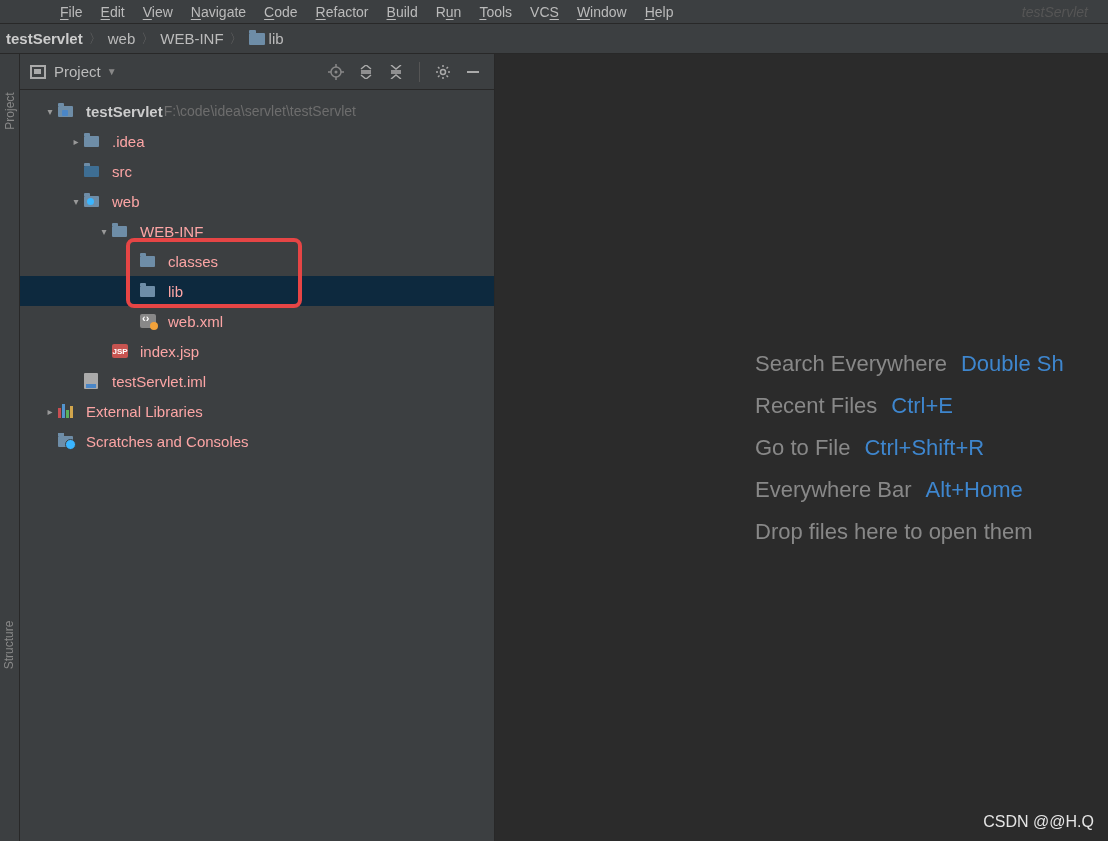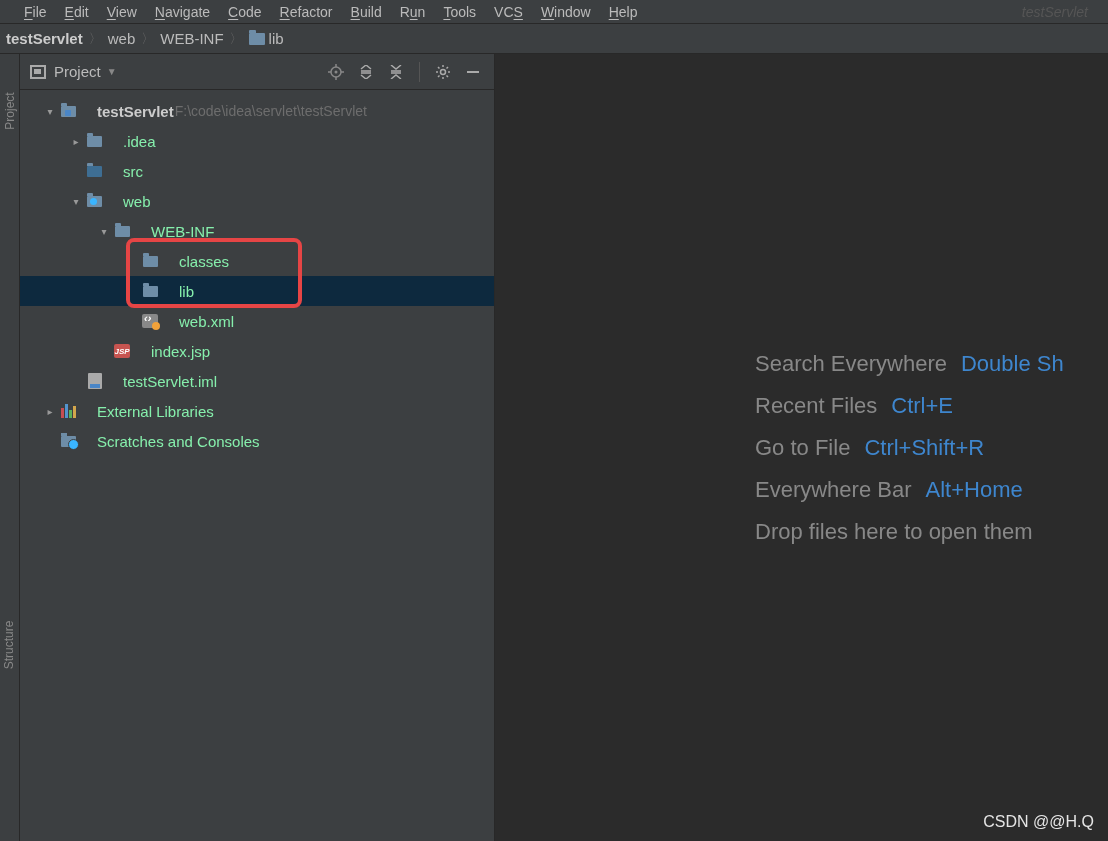--- a/index.html
+++ b/index.html
@@ -1,18 +1,18 @@
 <!DOCTYPE html>
 <html><head>
   <meta charset="utf-8">
   <style>
     * { margin: 0; padding: 0; box-sizing: border-box; font-family: "Segoe UI", Arial, sans-serif; }
     body { background: #2b2b2b; color: #bbbbbb; width: 1108px; height: 841px; overflow: hidden; position: relative; }
 
-    .menubar { background: #3c3f41; height: 24px; display: flex; align-items: center; gap: 18px; padding-left: 24px; border-bottom: 1px solid #282828; }
+    .menubar { background: #3c3f41; height: 24px; display: flex; align-items: center; gap: 18px; padding-left: 60px; border-bottom: 1px solid #282828; }
     .menubar-item { font-size: 14px; color: #bbb; cursor: pointer; text-decoration: underline; text-decoration-color: transparent; text-underline-offset: 2px; }
     .menubar-item .mn { text-decoration: underline; }
     .search-field { margin-left: auto; margin-right: 20px; color: #555; font-size: 14px; font-style: italic; }
 
     .breadcrumb { background: #3c3f41; height: 30px; display: flex; align-items: center; padding-left: 6px; gap: 6px; border-bottom: 1px solid #282828; }
     .breadcrumb-item { font-size: 15px; color: #bbb; cursor: pointer; }
     .breadcrumb-item.bold { font-weight: 600; color: #ccc; }
     .breadcrumb-sep { color: #666; font-size: 13px; }
     .folder-icon-sm { display: inline-block; width: 16px; height: 12px; background: #6e8da7; position: relative; margin-right: 4px; vertical-align: -1px; border-radius: 1px; }
     .folder-icon-sm::before { content: ""; position: absolute; top: -3px; left: 0; width: 7px; height: 3px; background: #6e8da7; border-radius: 1px 1px 0 0; }
@@ -29,22 +29,22 @@
     .panel-spacer { flex: 1; }
     .panel-icon-btn { width: 22px; height: 22px; display: flex; align-items: center; justify-content: center; color: #aaa; cursor: pointer; }
     .vrule { width: 1px; height: 20px; background: #555; margin: 0 4px; }
 
     .tree { padding-top: 6px; font-size: 15px; user-select: none; }
     .tree-row { height: 30px; display: flex; align-items: center; cursor: pointer; padding-left: 8px; white-space: nowrap; }
     .tree-row.selected { background: #0d293e; }
     .tree-indent { display: inline-block; }
     .tree-arrow { width: 16px; text-align: center; color: #999; font-size: 10px; }
     .tree-arrow.blank { visibility: hidden; }
-    .tree-icon { width: 18px; height: 18px; margin-right: 21px; display: inline-flex; align-items: center; justify-content: flex-end; position: relative; font-style: italic; }
-    .tree-label { color: #86efac; }
+    .tree-icon { width: 18px; height: 18px; margin-right: 10px; display: inline-flex; align-items: center; justify-content: flex-start; position: relative; }
+    .tree-label { color: #fca5a5; }
     .tree-label.bold { font-weight: 600; color: #ccc; }
     .tree-hint { color: #6d6d6d; margin-left: 1px; font-size: 14px; }
 
     .folder-glyph { width: 15px; height: 11px; background: #6e8da7; position: relative; border-radius: 1px; }
     .folder-glyph::before { content: ""; position: absolute; top: -3px; left: 0; width: 6px; height: 3px; background: #6e8da7; border-radius: 1px 1px 0 0; }
     .folder-glyph.module::after { content: ""; position: absolute; top: 4px; left: 4px; width: 6px; height: 6px; background: #4a86c7; border-radius: 1px; }
     .folder-glyph.webdot::after { content: ""; position: absolute; top: 2px; left: 3px; width: 7px; height: 7px; border-radius: 50%; background: #3ab5ff; }
 
     .jsp-glyph { width: 16px; height: 14px; background: #c75450; border-radius: 2px; display: flex; align-items: center; justify-content: center; font-size: 8px; font-weight: bold; color: #fff; }
     .xml-glyph { width: 16px; height: 14px; background: #888; border-radius: 2px; position: relative; }

